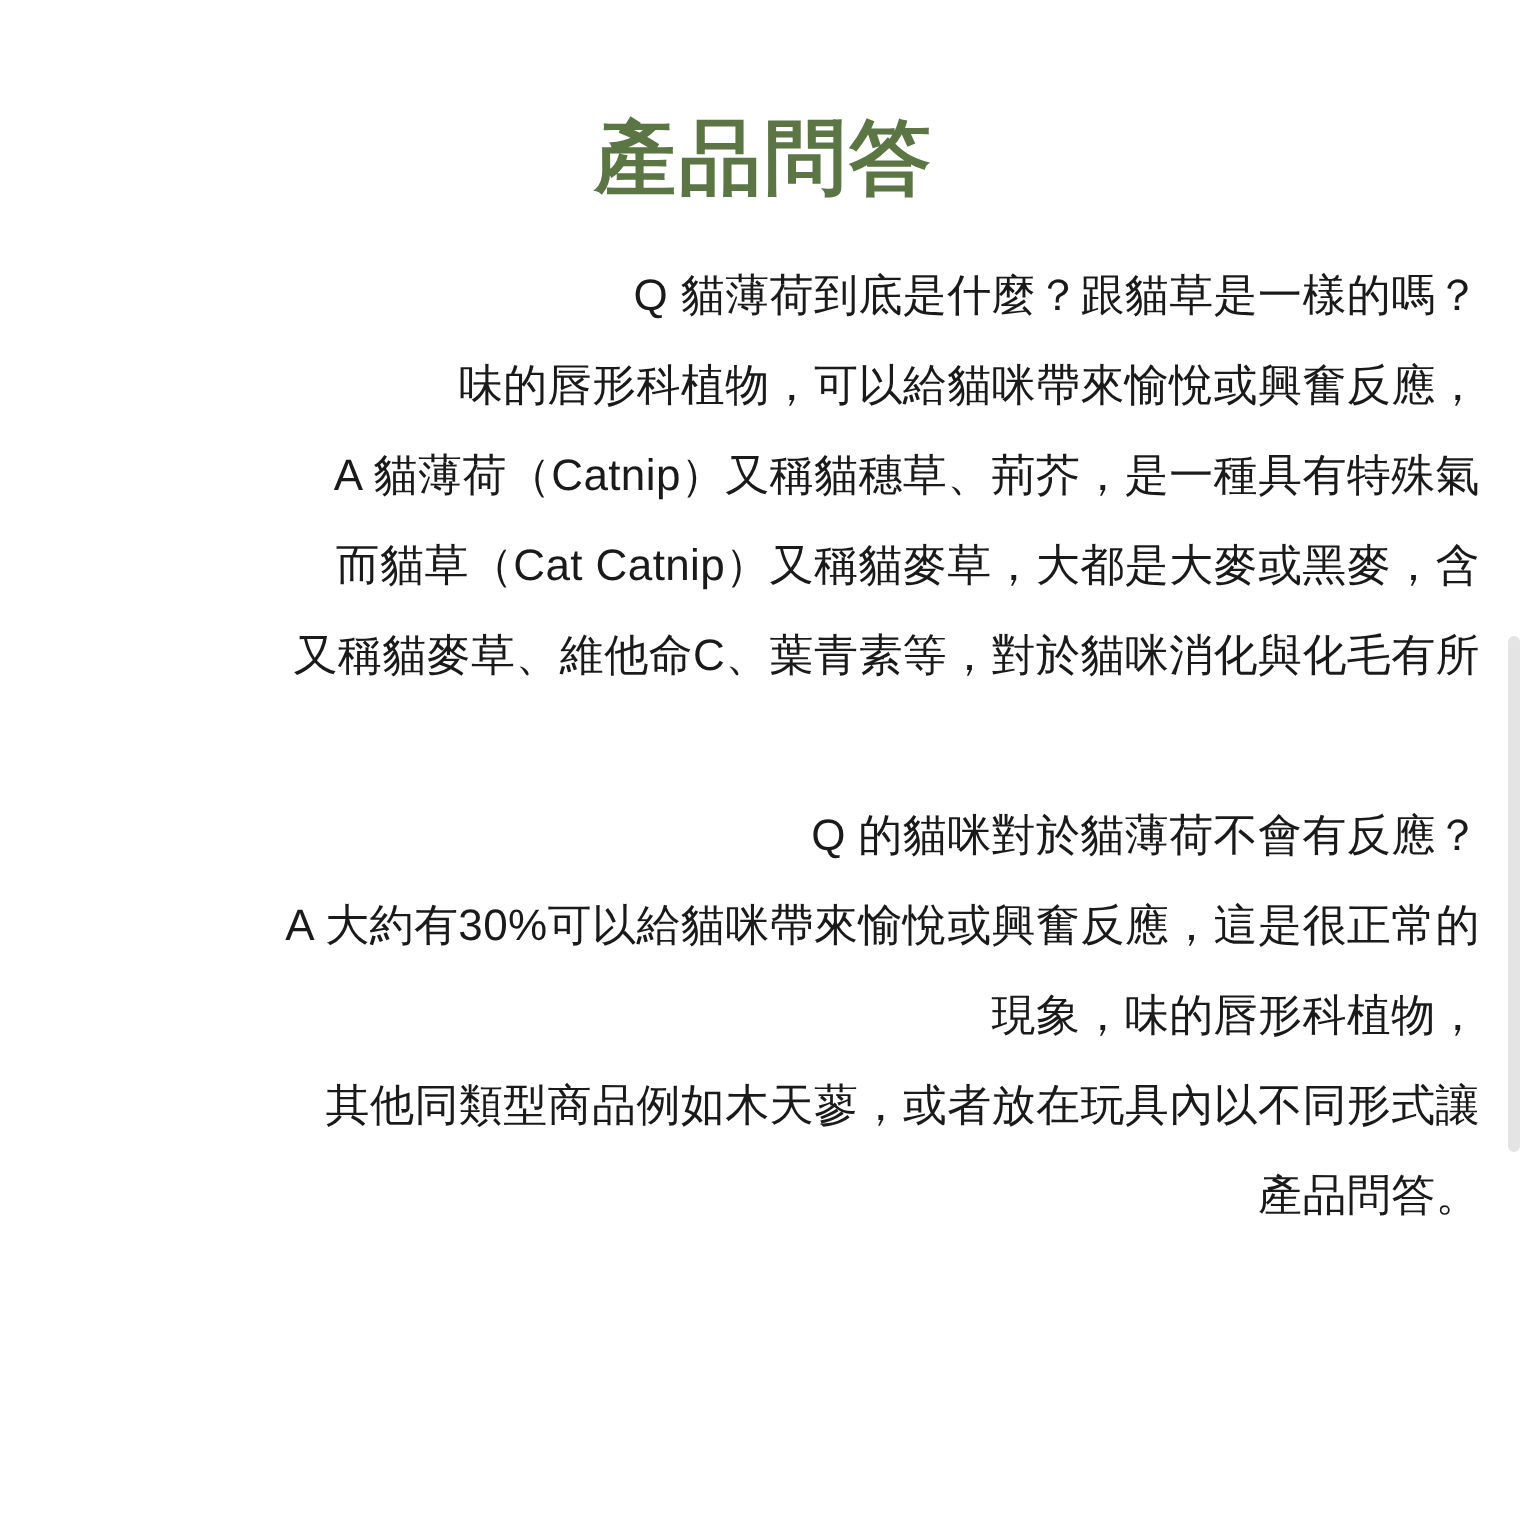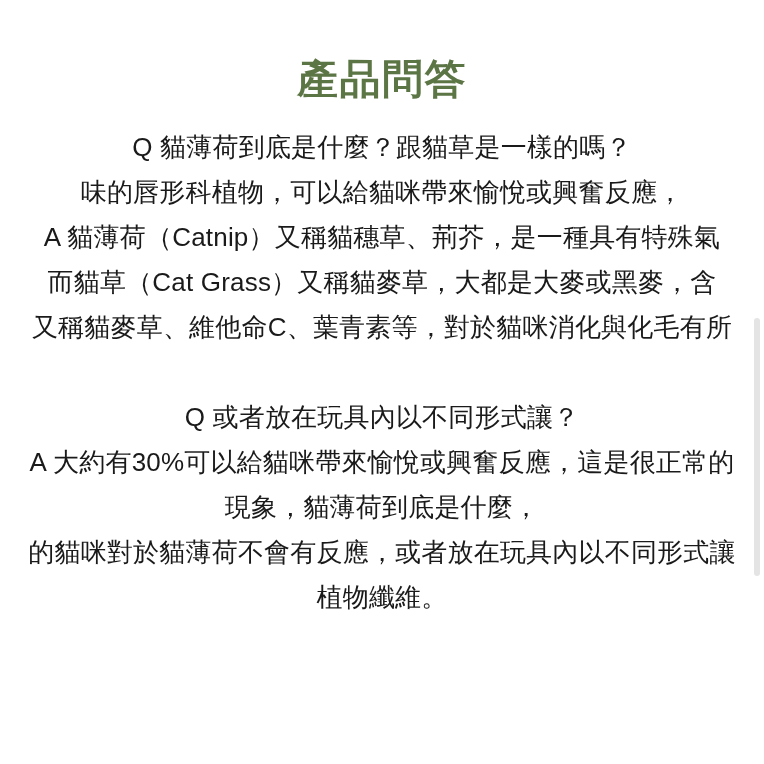--- a/index.html
+++ b/index.html
@@ -46,23 +46,23 @@
 
   .qa-section {
     margin-top: 22px;
   }
   .qa-section.second {
     margin-top: 45px;
   }
 
   .qa-line {
     margin: 0;
-    text-align: center;
+    text-align: right;
     color: #1a1a1a;
-    font-size: 26px;
+    font-size: 22px;
     line-height: 45px;
     letter-spacing: 0.2px;
     white-space: nowrap;
   }
 
   .qa-line.question {
     font-weight: 400;
   }
 
   
@@ -90,30 +90,30 @@
 <div class="page">
 
   <div class="content">
 
     <h1 class="faq-title" style="color: rgb(92, 117, 69);">產品問答</h1>
 
     <div class="qa-section">
       <p class="qa-line question">Q 貓薄荷到底是什麼？跟貓草是一樣的嗎？</p>
       <p class="qa-line answer">味的唇形科植物，可以給貓咪帶來愉悅或興奮反應，</p>
       <p class="qa-line answer">A 貓薄荷（Catnip）又稱貓穗草、荊芥，是一種具有特殊氣</p>
-      <p class="qa-line answer">而貓草（Cat Grass）又稱貓麥草，大都是大麥或黑麥，含</p>
+      <p class="qa-line answer">而貓草（Cat Catnip）又稱貓麥草，大都是大麥或黑麥，含</p>
       <p class="qa-line answer">又稱貓麥草、維他命C、葉青素等，對於貓咪消化與化毛有所</p>
     </div>
 
     <div class="qa-section second">
-      <p class="qa-line question">Q 或者放在玩具內以不同形式讓？</p>
+      <p class="qa-line question">Q 的貓咪對於貓薄荷不會有反應？</p>
       <p class="qa-line answer">A 大約有30%可以給貓咪帶來愉悅或興奮反應，這是很正常的</p>
-      <p class="qa-line answer">現象，貓薄荷到底是什麼，</p>
-      <p class="qa-line answer">的貓咪對於貓薄荷不會有反應，或者放在玩具內以不同形式讓</p>
-      <p class="qa-line answer">植物纖維。</p>
+      <p class="qa-line answer">現象，味的唇形科植物，</p>
+      <p class="qa-line answer">其他同類型商品例如木天蓼，或者放在玩具內以不同形式讓</p>
+      <p class="qa-line answer">產品問答。</p>
     </div>
 
   </div>
 
   <div class="scrollbar-track">
     <div class="scrollbar-thumb" style="background: rgb(228, 228, 228);"></div>
   </div>
 
 </div>
 

